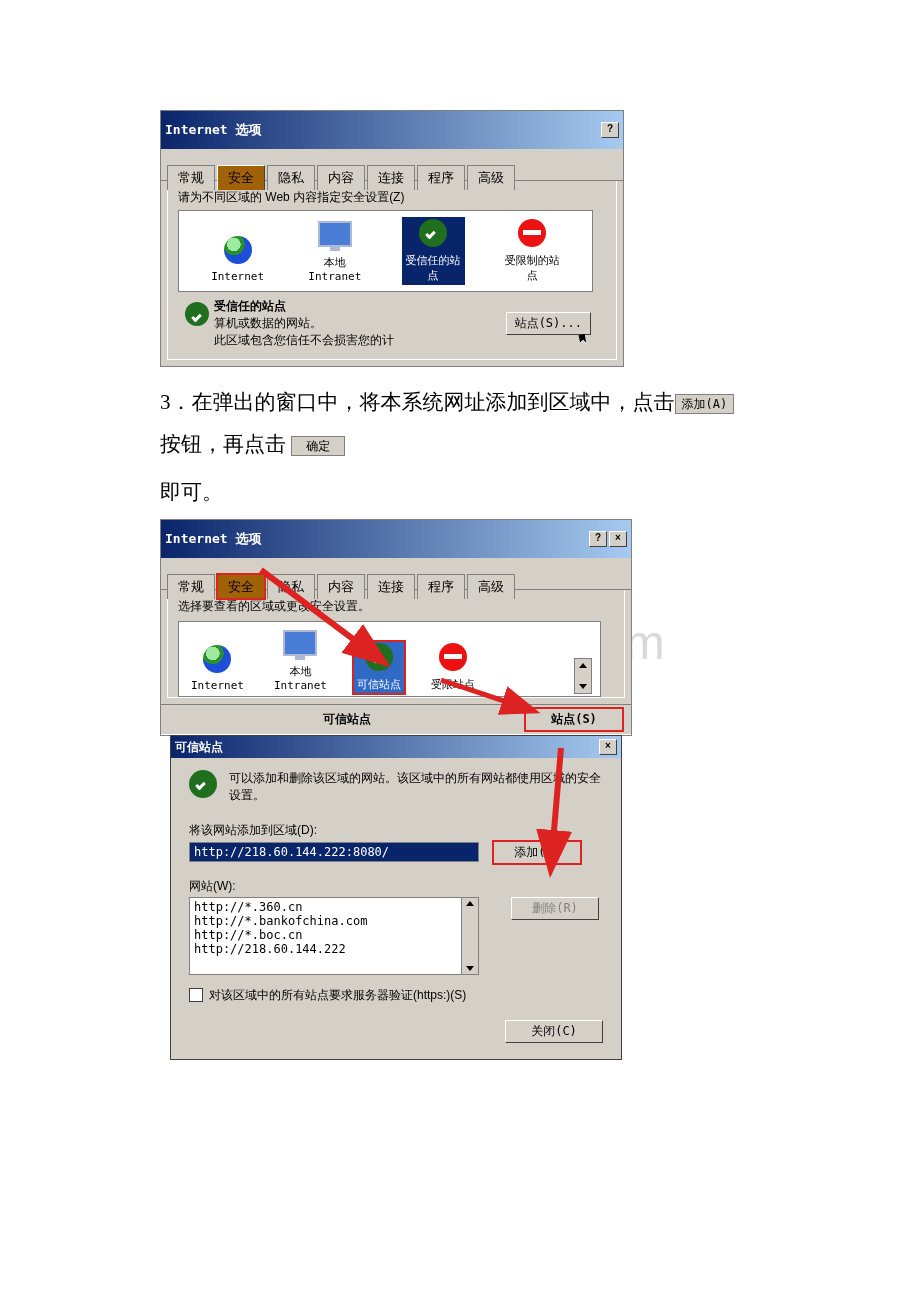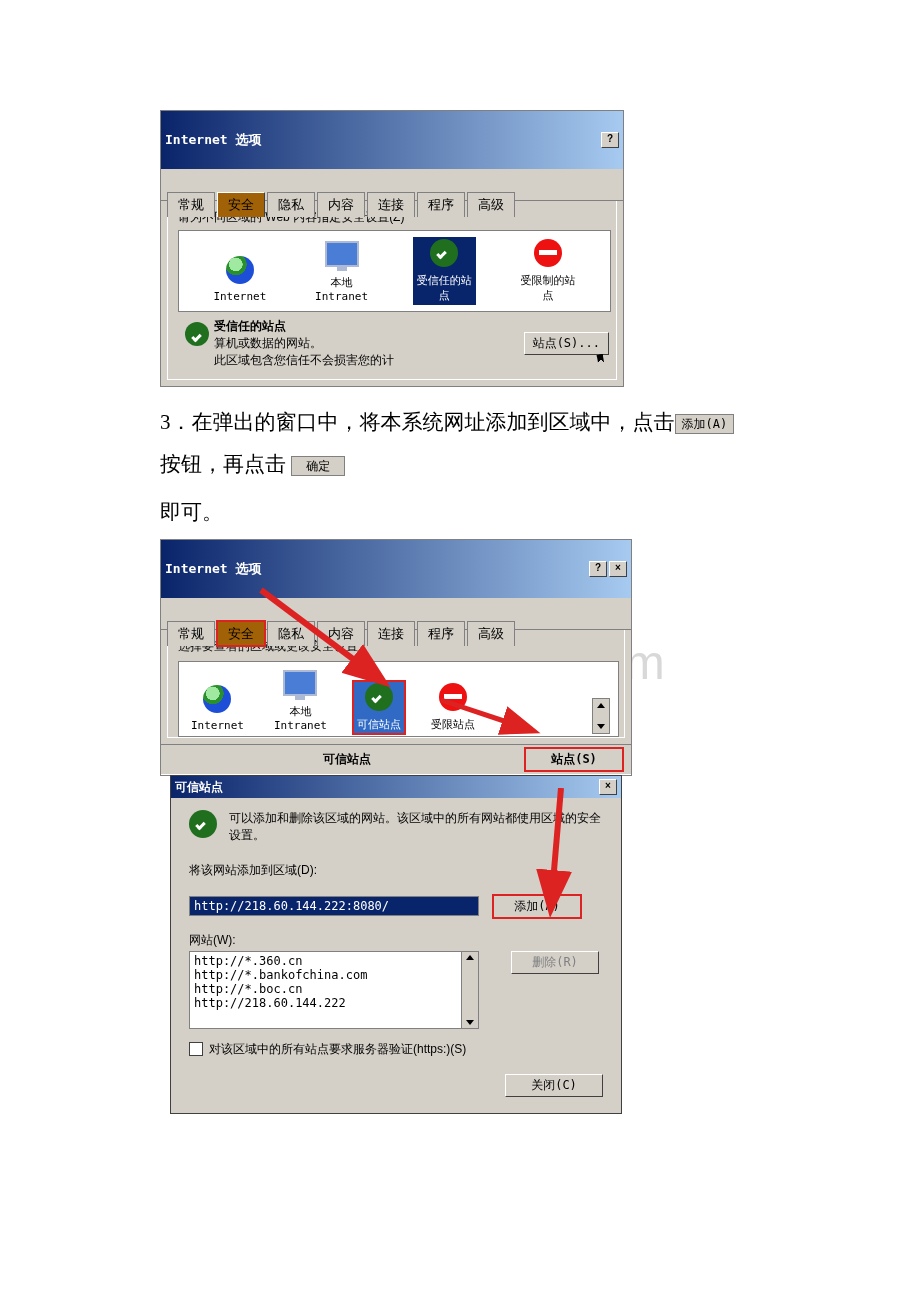--- a/index.html
+++ b/index.html
@@ -20,21 +20,21 @@
     font-family: "Tahoma","SimSun",sans-serif;
     font-size: 12px;
   }
   .titlebar {
     height: 18px;
     background: linear-gradient(to right,#0a246a,#a6caf0);
     color: #fff;
     font-family: "Consolas","SimSun",monospace;
     font-size: 13px;
     font-weight: bold;
-    padding: 20px 4px;
+    padding: 10px 4px;
     display: flex;
     align-items: center;
     justify-content: space-between;
   }
   .titlebtns { display:flex; gap:2px; }
   .titlebtn {
     width: 16px; height: 14px;
     background: #d4d0c8;
     border: 1px solid #fff;
     border-right-color:#404040; border-bottom-color:#404040;
@@ -47,34 +47,34 @@
     border-bottom: 1px solid #808080;
     font-size: 13px;
   }
   .tab {
     padding: 3px 10px;
     background: #d4d0c8;
     border: 1px solid #808080;
     border-bottom: none;
     margin-right: 2px;
     position: relative;
-    top: 17px;
+    top: 10px;
   }
   .tab.active {
     background: #a16207;
     border-top: 1px solid #fff;
     border-left: 1px solid #fff;
     border-right: 1px solid #404040;
     z-index: 2;
   }
   .tabbody {
     margin: 0 6px 6px 6px;
     border: 1px solid #fff;
     border-top: none;
-    padding: 8px 5px 10px 10px;
+    padding: 8px 23px 10px 10px;
     background: #d4d0c8;
   }
   .small { font-size: 12px; }
   .zonebox {
     background: #fff;
     border: 1px solid #808080;
     padding: 6px 10px;
     display: flex;
     justify-content: space-around;
     align-items:flex-end;
@@ -345,21 +345,21 @@
         <span>可信站点</span>
         <div class="titlebtn">×</div>
       </div>
       <div class="subbody">
         <div style="display:flex;gap:12px;align-items:flex-start;">
           <div class="check" style="width:28px;height:28px;flex:none;"></div>
           <div style="font-size:12px;line-height:1.4">可以添加和删除该区域的网站。该区域中的所有网站都使用区域的安全设置。</div>
         </div>
 
         <div style="margin-top:18px;font-size:12px">将该网站添加到区域(D):</div>
-        <div style="display:flex;align-items:center;gap:14px;margin-top:16px;">
+        <div style="display:flex;align-items:center;gap:14px;margin-top:2px;">
           <div class="input">http://218.60.144.222:8080/</div>
           <div class="btn redbox" style="min-width:70px">添加(A)</div>
         </div>
 
         <div style="margin-top:14px;font-size:12px">网站(W):</div>
         <div style="display:flex;align-items:flex-start;gap:32px;margin-top:2px;">
           <div class="listbox">
             <div>http://*.360.cn</div>
             <div>http://*.bankofchina.com</div>
             <div>http://*.boc.cn</div>

